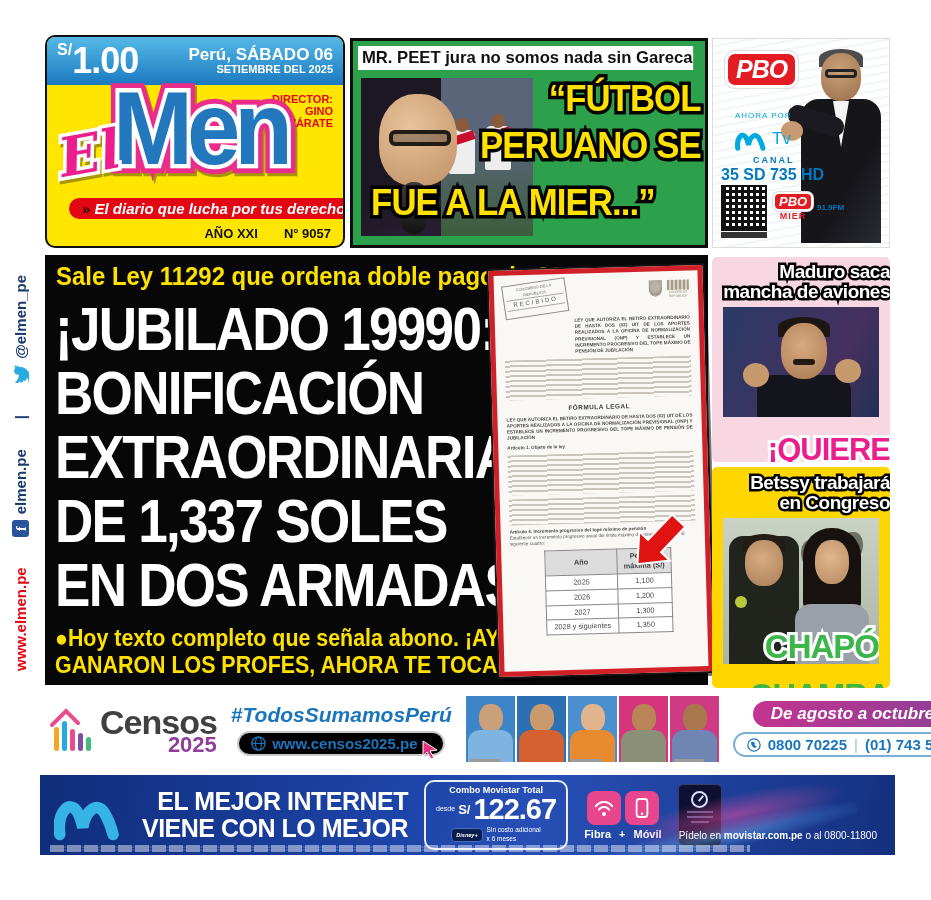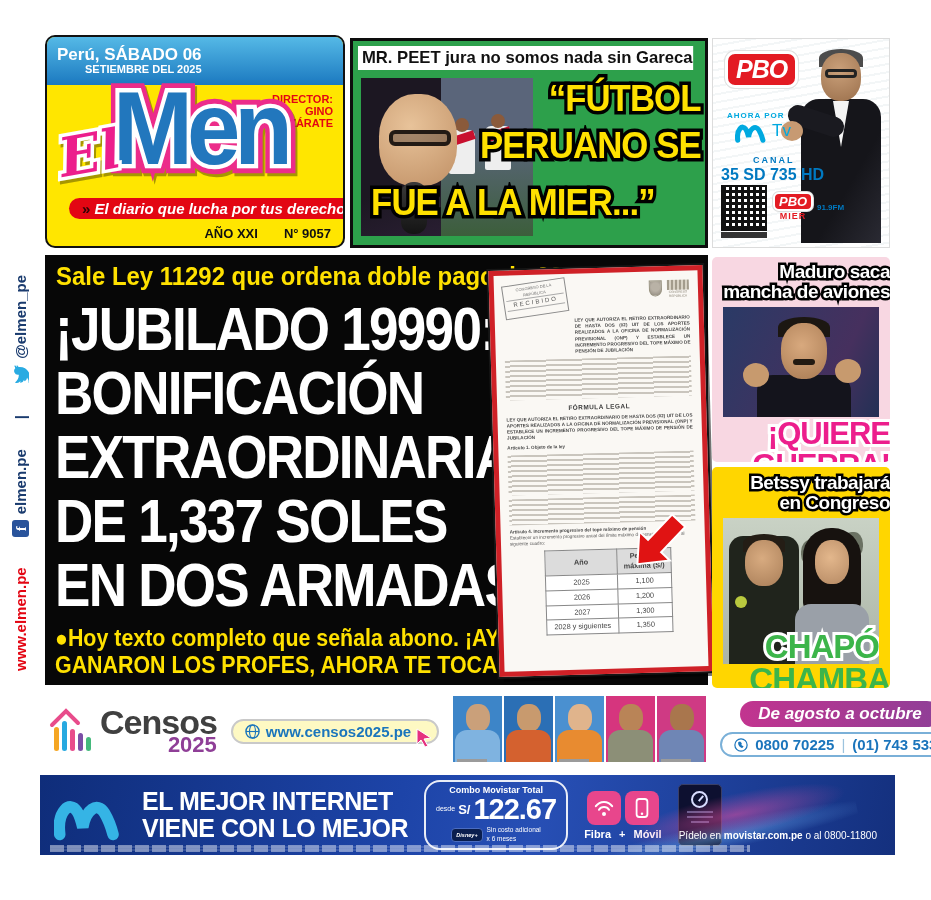--- a/index.html
+++ b/index.html
@@ -69,22 +69,22 @@
     border-radius:10px;color:#fff;font-weight:bold;font-style:italic;font-size:25px;padding:1px 8px;letter-spacing:-1px}
   #pbo-man{position:absolute;right:2px;top:8px;width:92px;height:196px}
   .man-head{position:absolute;left:26px;top:6px;width:40px;height:48px;border-radius:45%;background:radial-gradient(circle at 45% 35%,#caa07a,#9a6f4b)}
   .man-hair{position:absolute;left:24px;top:2px;width:44px;height:18px;border-radius:50% 50% 0 0;background:#4c4c4c}
   .man-glasses{position:absolute;left:30px;top:22px;width:32px;height:9px;border:3px solid #222;border-radius:4px}
   .man-suit{position:absolute;left:6px;top:52px;width:80px;height:144px;border-radius:18px 18px 0 0;
     background:linear-gradient(120deg,#15151a 60%,#2a2a33)}
   .man-shirt{position:absolute;left:38px;top:54px;width:16px;height:46px;background:#f4f4f4;clip-path:polygon(0 0,100% 0,50% 100%)}
   .man-arm{position:absolute;left:-8px;top:64px;width:58px;height:20px;border-radius:10px;background:#1a1a20;transform:rotate(18deg)}
   .man-fist{position:absolute;left:-14px;top:74px;width:22px;height:20px;border-radius:50%;background:#c79a72}
-  .pbo-ahora{position:absolute;left:14px;top:72px;font-size:8px;font-weight:bold;color:#00a9e0;letter-spacing:1px}
-  .pbo-mtv{position:absolute;left:22px;top:80px;display:flex;align-items:center;gap:3px}
+  .pbo-ahora{position:absolute;left:22px;top:72px;font-size:8px;font-weight:normal;color:#00a9e0;letter-spacing:1px}
+  .pbo-mtv{position:absolute;left:22px;top:88px;display:flex;align-items:center;gap:3px}
   .pbo-tv{font-size:17px;color:#00a9e0}
   .pbo-canal{position:absolute;left:40px;top:116px;font-size:9px;font-weight:bold;color:#0079c1;letter-spacing:2px}
   .pbo-ch{position:absolute;left:8px;top:127px;font-size:16px;font-weight:bold;color:#0079c1;white-space:nowrap}
   .pbo-qr{position:absolute;left:8px;bottom:16px;width:46px;height:46px;border:2px solid #111;background:
     repeating-linear-gradient(0deg,#111 0 3px,transparent 3px 6px),repeating-linear-gradient(90deg,#111 0 3px,#fff 3px 6px)}
   .pbo-qr::after{content:"";position:absolute;left:-2px;bottom:-9px;width:46px;height:6px;background:#333}
   .pbo-radio{position:absolute;left:60px;bottom:26px;text-align:center}
   .pbo-radio .r1{background:#e31b23;border:2px solid #fff;box-shadow:0 0 0 1px #ddd;border-radius:6px;color:#fff;
     font-weight:bold;font-style:italic;font-size:13px;padding:0 4px;display:inline-block}
   .pbo-radio .r2{color:#e31b23;font-weight:bold;font-size:9px;letter-spacing:1px}
@@ -124,21 +124,21 @@
   #doc th,#doc td{border:1px solid #888;text-align:center;padding:2px 5px}
   #doc th{background:#dcdcdc;font-weight:bold;width:72px}
   #doc th:last-child{width:54px}
   #doc-arrow{position:absolute;right:16px;top:242px;z-index:3}
 
   
   .sidebox{position:absolute;left:712px;width:178px;border-radius:5px;text-align:right;overflow:hidden}
   #maduro{top:257px;height:205px;background:#f8d7e2;padding-top:5px}
   #betssy{top:467px;height:221px;background:#ffd600;padding-top:6px}
   .kick{font-weight:bold;color:#fff;font-size:19px;line-height:20px;--sw:5px;--sc:#000;letter-spacing:-.5px}
-  .photo-frame{margin:5px auto 0;width:156px;overflow:hidden;position:relative}
+  .photo-frame{margin:5px auto 16px;width:156px;overflow:hidden;position:relative}
   #maduro .photo-frame{height:110px;background:linear-gradient(115deg,#2a3a66,#46305e 70%,#223055)}
   .mad-face{position:absolute;left:58px;top:16px;width:46px;height:56px;border-radius:45%;background:radial-gradient(circle at 45% 40%,#d8a97e,#a87a52)}
   .mad-hair{position:absolute;left:55px;top:10px;width:52px;height:20px;border-radius:50% 50% 0 0;background:#1c1712}
   .mad-mou{position:absolute;left:70px;top:52px;width:22px;height:6px;border-radius:3px;background:#221a12}
   .mad-suit{position:absolute;left:34px;top:68px;width:94px;height:42px;border-radius:16px 16px 0 0;background:#14141c}
   .mad-fist{position:absolute;width:26px;height:24px;border-radius:50%;background:#c79a6e}
   .headline-pink{margin-top:2px;font-weight:bold;font-size:31px;line-height:30px;color:#ec1e8c;--sw:6px;--sc:#fff;letter-spacing:-1px}
   #betssy .photo-frame{height:146px;background:linear-gradient(180deg,#c9d2c5,#aab4a6)}
   .bet-cop{position:absolute;left:6px;top:18px;width:70px;height:128px;background:#20241c;border-radius:14px 14px 0 0}
   .bet-cophead{position:absolute;left:22px;top:22px;width:38px;height:46px;border-radius:45%;background:radial-gradient(circle at 45% 40%,#d8ab80,#a97e58)}
@@ -153,43 +153,43 @@
     color:#3cb54a;--sw:6px;--sc:#fff;letter-spacing:-1px}
 
   
   #censos{position:absolute;left:40px;top:690px;width:855px;height:78px;display:flex;align-items:center;gap:14px;padding:0 6px}
   .cen-logo{display:flex;align-items:flex-end;gap:2px}
   .cen-text .c1{font-size:34px;font-weight:bold;color:#404040;letter-spacing:-1px;line-height:26px}
   .cen-text .c2{font-size:22px;font-weight:bold;color:#8f3f97;text-align:right;line-height:20px}
   .cen-mid{text-align:center}
   .cen-hash{font-size:21px;font-weight:bold;font-style:italic;color:#1b75bc}
   .cen-pill{position:relative;margin-top:4px;display:inline-flex;align-items:center;gap:6px;border:2px solid #c9c9c9;
-    border-radius:16px;padding:2px 26px 2px 12px;font-size:15px;font-weight:bold;color:#1b75bc;background:#fef9c3}
+    border-radius:16px;padding:2px 26px 2px 12px;font-size:15px;font-weight:bold;color:#1b75bc;background:#000000}
   .cen-cursor{position:absolute;right:2px;bottom:-6px}
   .cen-photos{display:flex;gap:2px}
   .cen-card{width:49px;height:66px;position:relative;overflow:hidden}
   .cen-card .hd{position:absolute;left:13px;top:8px;width:24px;height:28px;border-radius:45%}
   .cen-card .bd{position:absolute;left:2px;top:34px;width:45px;height:32px;border-radius:12px 12px 0 0}
   .cen-card .cap{position:absolute;left:4px;bottom:-1px;width:30px;height:4px;background:#9b9b9b}
   .cen-right{margin-left:auto;display:flex;flex-direction:column;gap:5px;align-items:center}
   .cen-date{background:linear-gradient(90deg,#c2348f,#8f3f97);border-radius:18px;color:#fff;font-weight:bold;
     font-style:italic;font-size:17px;padding:3px 18px;white-space:nowrap}
   .cen-phones{display:inline-flex;align-items:center;gap:7px;border:2px solid #7ab0d8;border-radius:16px;
     padding:2px 12px;font-size:15px;font-weight:bold;color:#1b75bc;background:#fff;white-space:nowrap}
   .cen-phones .dv{color:#9cc3de;font-weight:normal}
 
   
   #movistar{position:absolute;left:40px;top:775px;width:855px;height:80px;overflow:hidden;
     background:linear-gradient(100deg,#0f2d7a,#1d44a8 42%,#274fb5 58%,#14307e);display:flex;align-items:center;padding:0 14px;gap:16px}
   .mov-streak{position:absolute;right:40px;top:-20px;width:300px;height:120px;pointer-events:none;
     background:radial-gradient(ellipse 160px 30px at 60% 55%,rgba(233,78,161,.55),transparent 70%),
                radial-gradient(ellipse 220px 20px at 55% 70%,rgba(120,190,255,.45),transparent 70%);
     transform:rotate(-12deg)}
-  .mov-head{color:#fff;font-weight:bold;font-size:25px;line-height:27px;text-align:left;letter-spacing:-.5px}
-  .mov-combo{border:2px solid rgba(255,255,255,.9);border-radius:16px;padding:3px 10px 5px;color:#fff;text-align:center;flex:0 0 auto}
+  .mov-head{color:#fff;font-weight:bold;font-size:25px;line-height:27px;text-align:right;letter-spacing:-.5px}
+  .mov-combo{border:2px solid rgba(255,255,255,.9);border-radius:10px;padding:3px 10px 5px;color:#fff;text-align:center;flex:0 0 auto}
   .mov-combo .cl{font-size:9px;font-weight:bold}
   .mov-price{display:flex;align-items:flex-start;justify-content:center;gap:3px;line-height:1}
   .mov-price .dsd{font-size:7px;margin-top:10px}
   .mov-price .cur{font-size:13px;font-weight:bold;margin-top:8px}
   .mov-price .amt{font-size:29px;font-weight:bold;letter-spacing:-1px}
   .mov-disney{display:flex;align-items:center;gap:4px;margin-top:2px;justify-content:center}
   .disney-badge{background:#0a1e4e;border:1px solid #4a6cc0;border-radius:4px;color:#fff;font-size:5.5px;
     font-style:italic;font-weight:bold;padding:3px 4px}
   .mov-disney .dn{font-size:6.5px;text-align:left;line-height:1.3}
   .mov-fm{display:flex;flex-direction:column;align-items:center;flex:0 0 auto}
@@ -222,20 +222,23 @@
     <span class="vitem">
       <svg width="20" height="17" viewBox="0 0 24 20">
           <path d="M23 2.5c-.9.6-1.9 1-2.9 1.2A4.5 4.5 0 0 0 12.4 7v1C8.7 8.1 5.4 6.2 3 3.4 1.7 5.7 2.6 8.5 4.8 9.9c-.7 0-1.5-.2-2.1-.5 0 2.4 1.7 4.4 4 4.9-.7.2-1.5.2-2.2.1.6 2 2.5 3.4 4.6 3.4A9 9 0 0 1 2 19.6 12.7 12.7 0 0 0 21.6 8.3v-.6c.9-.6 1.7-1.5 2.3-2.4-.8.4-1.7.6-2.6.7.9-.5 1.6-1.4 2-2.4z" fill="#29abe2"></path>
         </svg>
       <span>@elmen_pe</span>
     </span>
   </div>
 
   <div id="masthead">
     <div id="mh-bluebar">
+      <div id="mh-price">
+        <span class="cur">S/</span><span class="amt">1.00</span>
+      </div>
       <div id="mh-date">
         <div class="d1">Perú, SÁBADO 06</div>
         <div class="d2">SETIEMBRE DEL 2025</div>
       </div>
     </div>
     <div id="mh-director">
       <div>DIRECTOR:</div>
       <div>GINO</div>
       <div>ZÁRATE</div>
     </div>
@@ -419,20 +422,21 @@
         <rect x="24" y="26" width="5" height="22" rx="2.5" fill="#e84c8b"></rect>
         <rect x="32" y="30" width="5" height="18" rx="2.5" fill="#7b4fa6"></rect>
         <rect x="40" y="34" width="5" height="14" rx="2.5" fill="#44b97c"></rect>
       </svg>
       <div class="cen-text">
         <div class="c1">Censos</div>
         <div class="c2">2025</div>
       </div>
     </div>
     <div class="cen-mid">
+      <div class="cen-hash">#TodosSumamosPerú</div>
       <div class="cen-pill">
         <svg width="15" height="15" viewBox="0 0 16 16">
             <circle cx="8" cy="8" r="7" stroke="#1b75bc" stroke-width="1.5" fill="none"></circle>
             <ellipse cx="8" cy="8" rx="3.2" ry="7" stroke="#1b75bc" stroke-width="1.2" fill="none"></ellipse>
             <line x1="1" y1="8" x2="15" y2="8" stroke="#1b75bc" stroke-width="1.2"></line>
           </svg>
         <span>www.censos2025.pe</span>
         <svg class="cen-cursor" width="20" height="20" viewBox="0 0 20 20">
             <polygon points="2,1 16,10 9,11 13,18 10,19 6,12 2,16" fill="#e6317f" stroke="#fff" stroke-width="1"></polygon>
           </svg>

